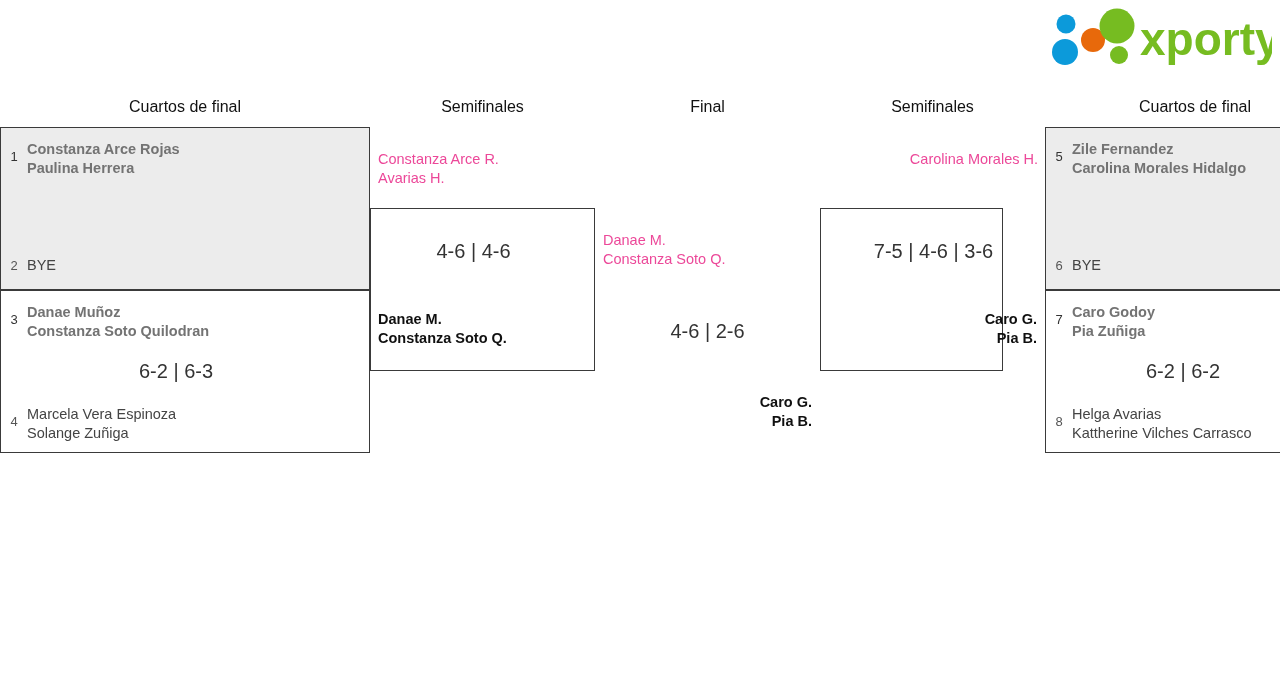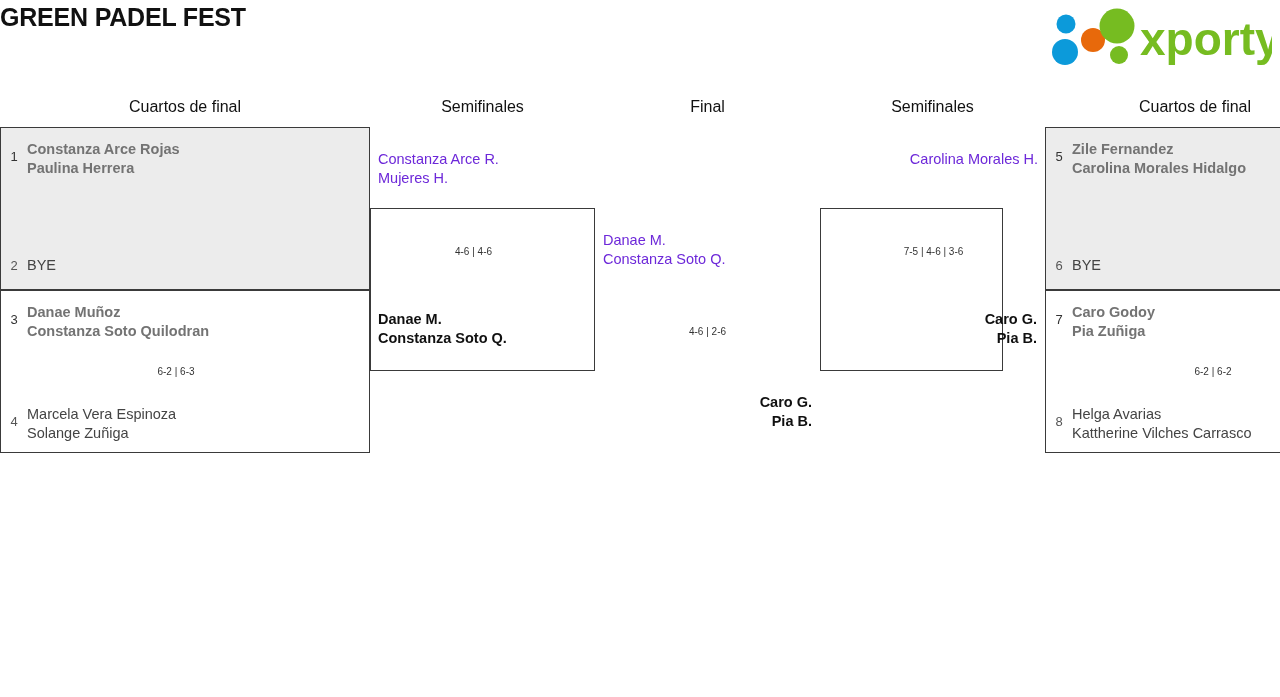--- a/index.html
+++ b/index.html
@@ -69,43 +69,42 @@
   }
   .names { font-size: 14.5px; line-height: 19px; padding-top: 2px; }
   .names .n { display: block; white-space: nowrap; }
 
   .winner .names { font-weight: bold; color: #737373; }
   .loser  .names { font-weight: normal; color: #444444; }
   .winner .seed  { color: #333; }
 
   .score {
     position: absolute;
-    font-size: 10px; line-height: 19px; color: #333;
+    font-size: 20px; line-height: 19px; color: #333;
     white-space: nowrap;
   }
 
   
   .float-team {
     position: absolute;
     font-size: 14.5px; line-height: 19px;
     white-space: nowrap;
   }
   .float-team .n { display: block; }
   .float-team.winner { font-weight: bold; color: #101010; }
-  .float-team.loser  { font-weight: normal; color: #6d28d9; }
+  .float-team.loser  { font-weight: normal; color: #ec4899; }
   .float-team.right-al { text-align: right; }
 </style>
 </head>
 <body>
 
 <div class="page">
 
   <div class="header">
     <div class="title-block">
-      <div class="title-main">GREEN PADEL FEST</div>
     </div>
 
     <div class="logo">
       <svg width="228" height="62" viewBox="0 0 228 62" xmlns="http://www.w3.org/2000/svg">
 
         <circle cx="22" cy="18" r="9.5" fill="#0c9ada"></circle>
         <circle cx="21" cy="46" r="13" fill="#0c9ada"></circle>
         <circle cx="49" cy="34" r="12" fill="#e8690b"></circle>
         <circle cx="73" cy="20" r="17.5" fill="#76bc21"></circle>
         <circle cx="75" cy="49" r="9" fill="#76bc21"></circle>
@@ -152,21 +151,21 @@
         <div class="seed">4</div>
         <div class="names">
           <span class="n">Marcela Vera Espinoza</span>
           <span class="n">Solange Zuñiga</span>
         </div>
       </div>
     </div>
 
     <div class="float-team loser" style="left:378px; top:150px;">
       <span class="n">Constanza Arce R.</span>
-      <span class="n">Mujeres H.</span>
+      <span class="n">Avarias H.</span>
     </div>
 
     <div class="match" style="left:370px; top:208px; width:225px; height:163px;">
       <div class="score" style="left:0; width:205px; text-align:center; top:33px;">4-6 | 4-6</div>
       <div class="float-team winner" style="left:7px; bottom:22px; position:absolute;">
         <span class="n">Danae M.</span>
         <span class="n">Constanza Soto Q.</span>
       </div>
     </div>
 
@@ -211,21 +210,21 @@
     </div>
 
     <div class="match" style="left:1045px; top:290px; width:300px; height:163px;">
       <div class="side top winner">
         <div class="seed">7</div>
         <div class="names">
           <span class="n">Caro Godoy</span>
           <span class="n">Pia Zuñiga</span>
         </div>
       </div>
-      <div class="score" style="left:100px; width:134px; text-align:center; top:71px;">6-2 | 6-2</div>
+      <div class="score" style="left:100px; width:134px; text-align:left; top:71px;">6-2 | 6-2</div>
       <div class="side bottom loser" style="bottom:9px;">
         <div class="seed">8</div>
         <div class="names">
           <span class="n">Helga Avarias</span>
           <span class="n">Kattherine Vilches Carrasco</span>
         </div>
       </div>
     </div>
 
   </div>

